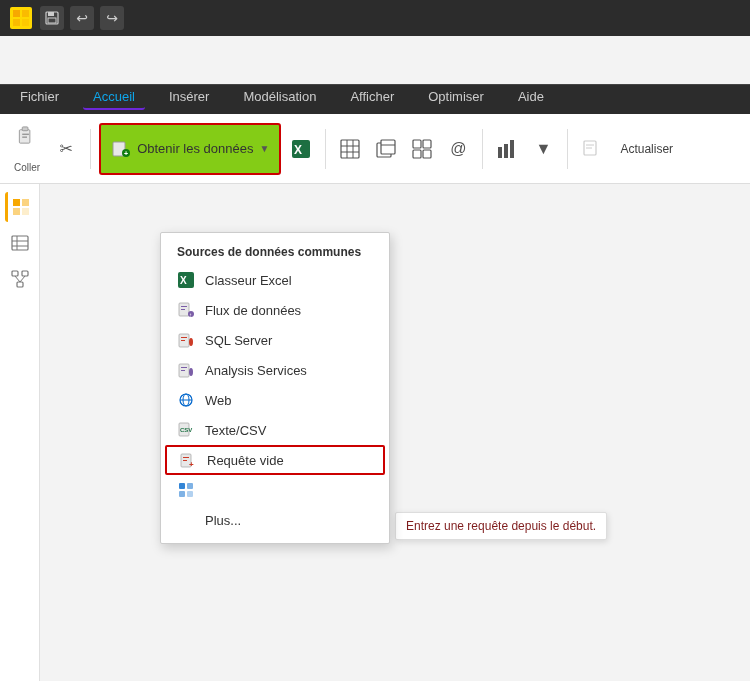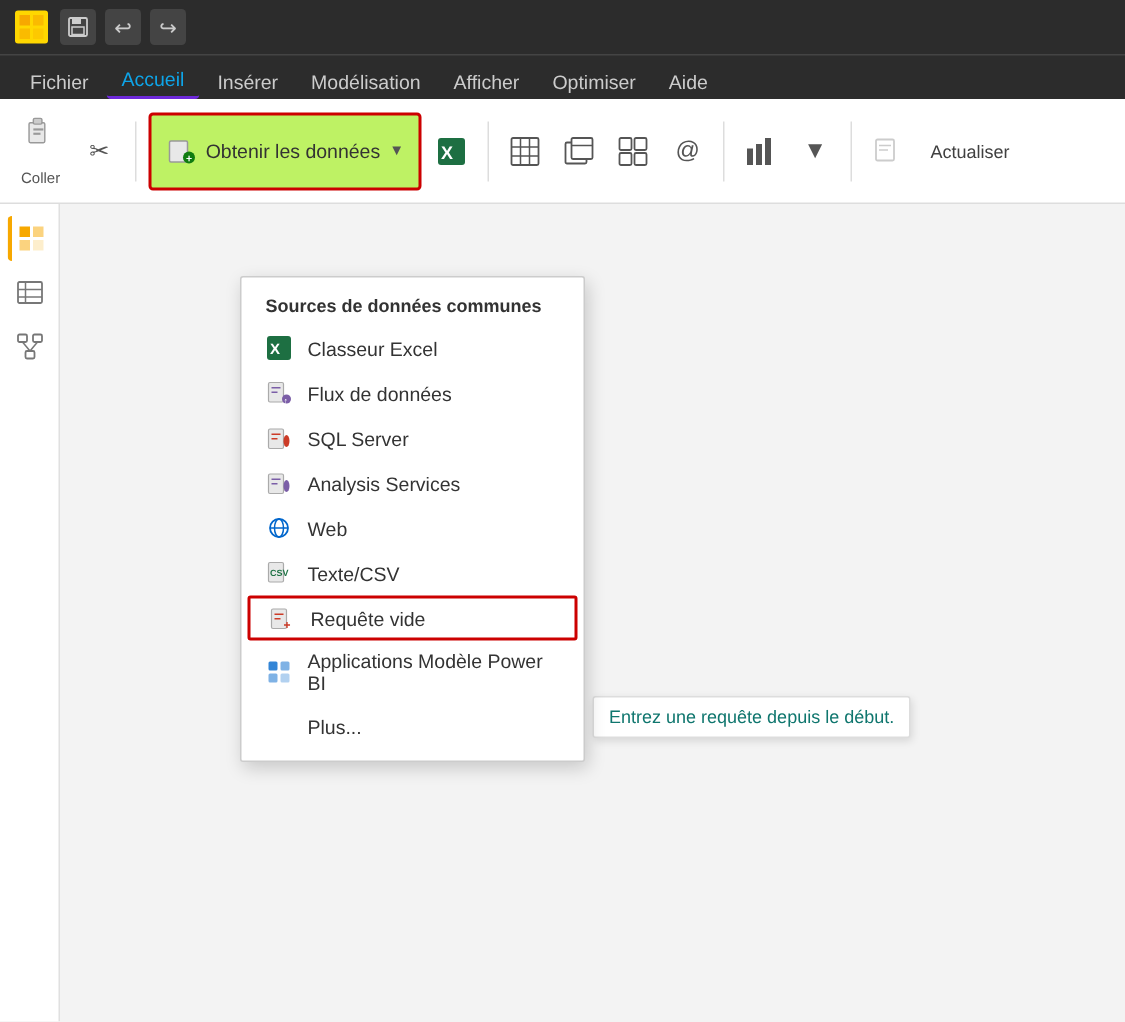--- a/index.html
+++ b/index.html
@@ -37,24 +37,25 @@
       border-radius: 3px;
       display: flex; align-items: center; justify-content: center;
       color: #ccc; font-size: 14px; cursor: pointer;
     }
 
     
     .menu-bar {
       background: #2c2c2c;
       height: 30px;
       display: flex;
-      align-items: flex-end;
+      align-items: flex-start;
       padding: 0 10px;
-      gap: 2px;
+      gap: 14px;
       border-top: 1px solid #444;
+      margin-top: 48px;
     }
     .menu-item {
       color: #ccc;
       padding: 4px 10px;
       border-radius: 3px;
       cursor: pointer;
       font-size: 13px;
     }
     .menu-item.active {
       color: #0ea5e9;
@@ -87,21 +88,21 @@
 
     .get-data-btn {
       border: 2px solid #c00;
       border-radius: 3px;
       padding: 4px 10px;
       display: flex;
       align-items: center;
       height: 52px;
       gap: 6px;
       cursor: pointer;
-      background: #bef264;
+      background: #84cc16;
       position: relative;
     }
     .get-data-btn .btn-text { font-size: 13px; color: #333; }
     .get-data-btn .chevron { font-size: 10px; color: #555; }
 
     .ribbon-icon-btn {
       width: 32px; height: 32px;
       display: flex; align-items: center; justify-content: center;
       border-radius: 3px; cursor: pointer; color: #555; font-size: 16px;
     }
@@ -198,21 +199,21 @@
 
     
     .tooltip-box {
       position: absolute;
       top: 328px;
       left: 355px;
       background: #fff;
       border: 1px solid #ddd;
       padding: 6px 10px;
       font-size: 12px;
-      color: #0f766e;
+      color: #7f1d1d;
       box-shadow: 1px 2px 6px rgba(0,0,0,0.12);
       border-radius: 2px;
       white-space: nowrap;
     }
 
     
     .icon-excel { color: #1d6f42; }
 
   </style>
 </head>
@@ -453,21 +454,20 @@
 
       <div class="dropdown-item">
         <span class="di-icon">
           <svg width="16" height="16" viewBox="0 0 16 16" fill="none">
             <rect x="1" y="1" width="6" height="6" rx="1" fill="#0066cc" opacity="0.8"></rect>
             <rect x="9" y="1" width="6" height="6" rx="1" fill="#0066cc" opacity="0.5"></rect>
             <rect x="1" y="9" width="6" height="6" rx="1" fill="#0066cc" opacity="0.5"></rect>
             <rect x="9" y="9" width="6" height="6" rx="1" fill="#0066cc" opacity="0.3"></rect>
           </svg>
         </span>
-        <span>Applications Modèle Power BI</span>
       </div>
 
       <div class="dropdown-item">
         <span class="di-icon" style="font-size:14px; color:#555; font-weight:bold;"></span>
         <span>Plus...</span>
       </div>
     </div>
 
     <div class="tooltip-box">Entrez une requête depuis le début.</div>
   </div>

